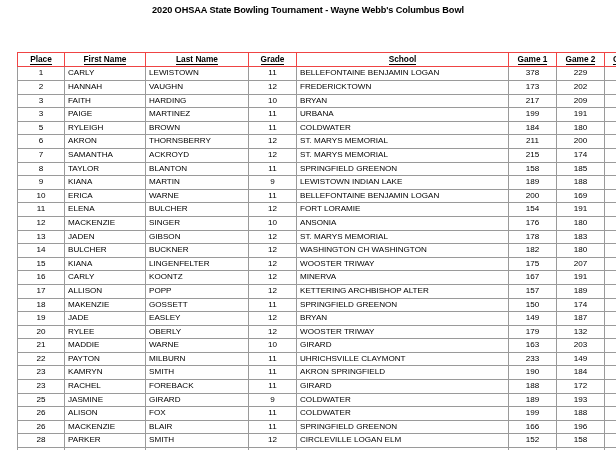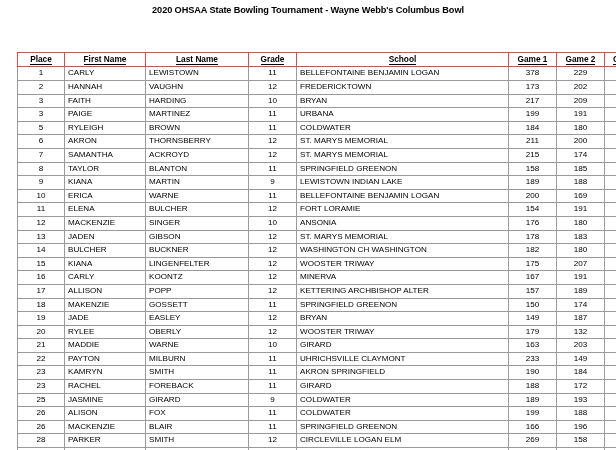--- a/index.html
+++ b/index.html
@@ -401,21 +401,21 @@
             <td class="col-g1 c-center">166</td>
             <td class="col-g2 c-center">196</td>
             <td class="col-g3 c-center">157</td>
           </tr>
           <tr>
             <td class="col-place c-center">28</td>
             <td class="col-first c-left">PARKER</td>
             <td class="col-last c-left">SMITH</td>
             <td class="col-grade c-center">12</td>
             <td class="col-school c-left">CIRCLEVILLE LOGAN ELM</td>
-            <td class="col-g1 c-center">269</td>
+            <td class="col-g1 c-center">152</td>
             <td class="col-g2 c-center">158</td>
             <td class="col-g3 c-center">200</td>
           </tr>
           <tr>
             <td class="col-place c-center">28</td>
             <td class="col-first c-left">LORRIE</td>
             <td class="col-last c-left">DECKER</td>
             <td class="col-grade c-center">11</td>
             <td class="col-school c-left">VAN WERT</td>
             <td class="col-g1 c-center">125</td>

